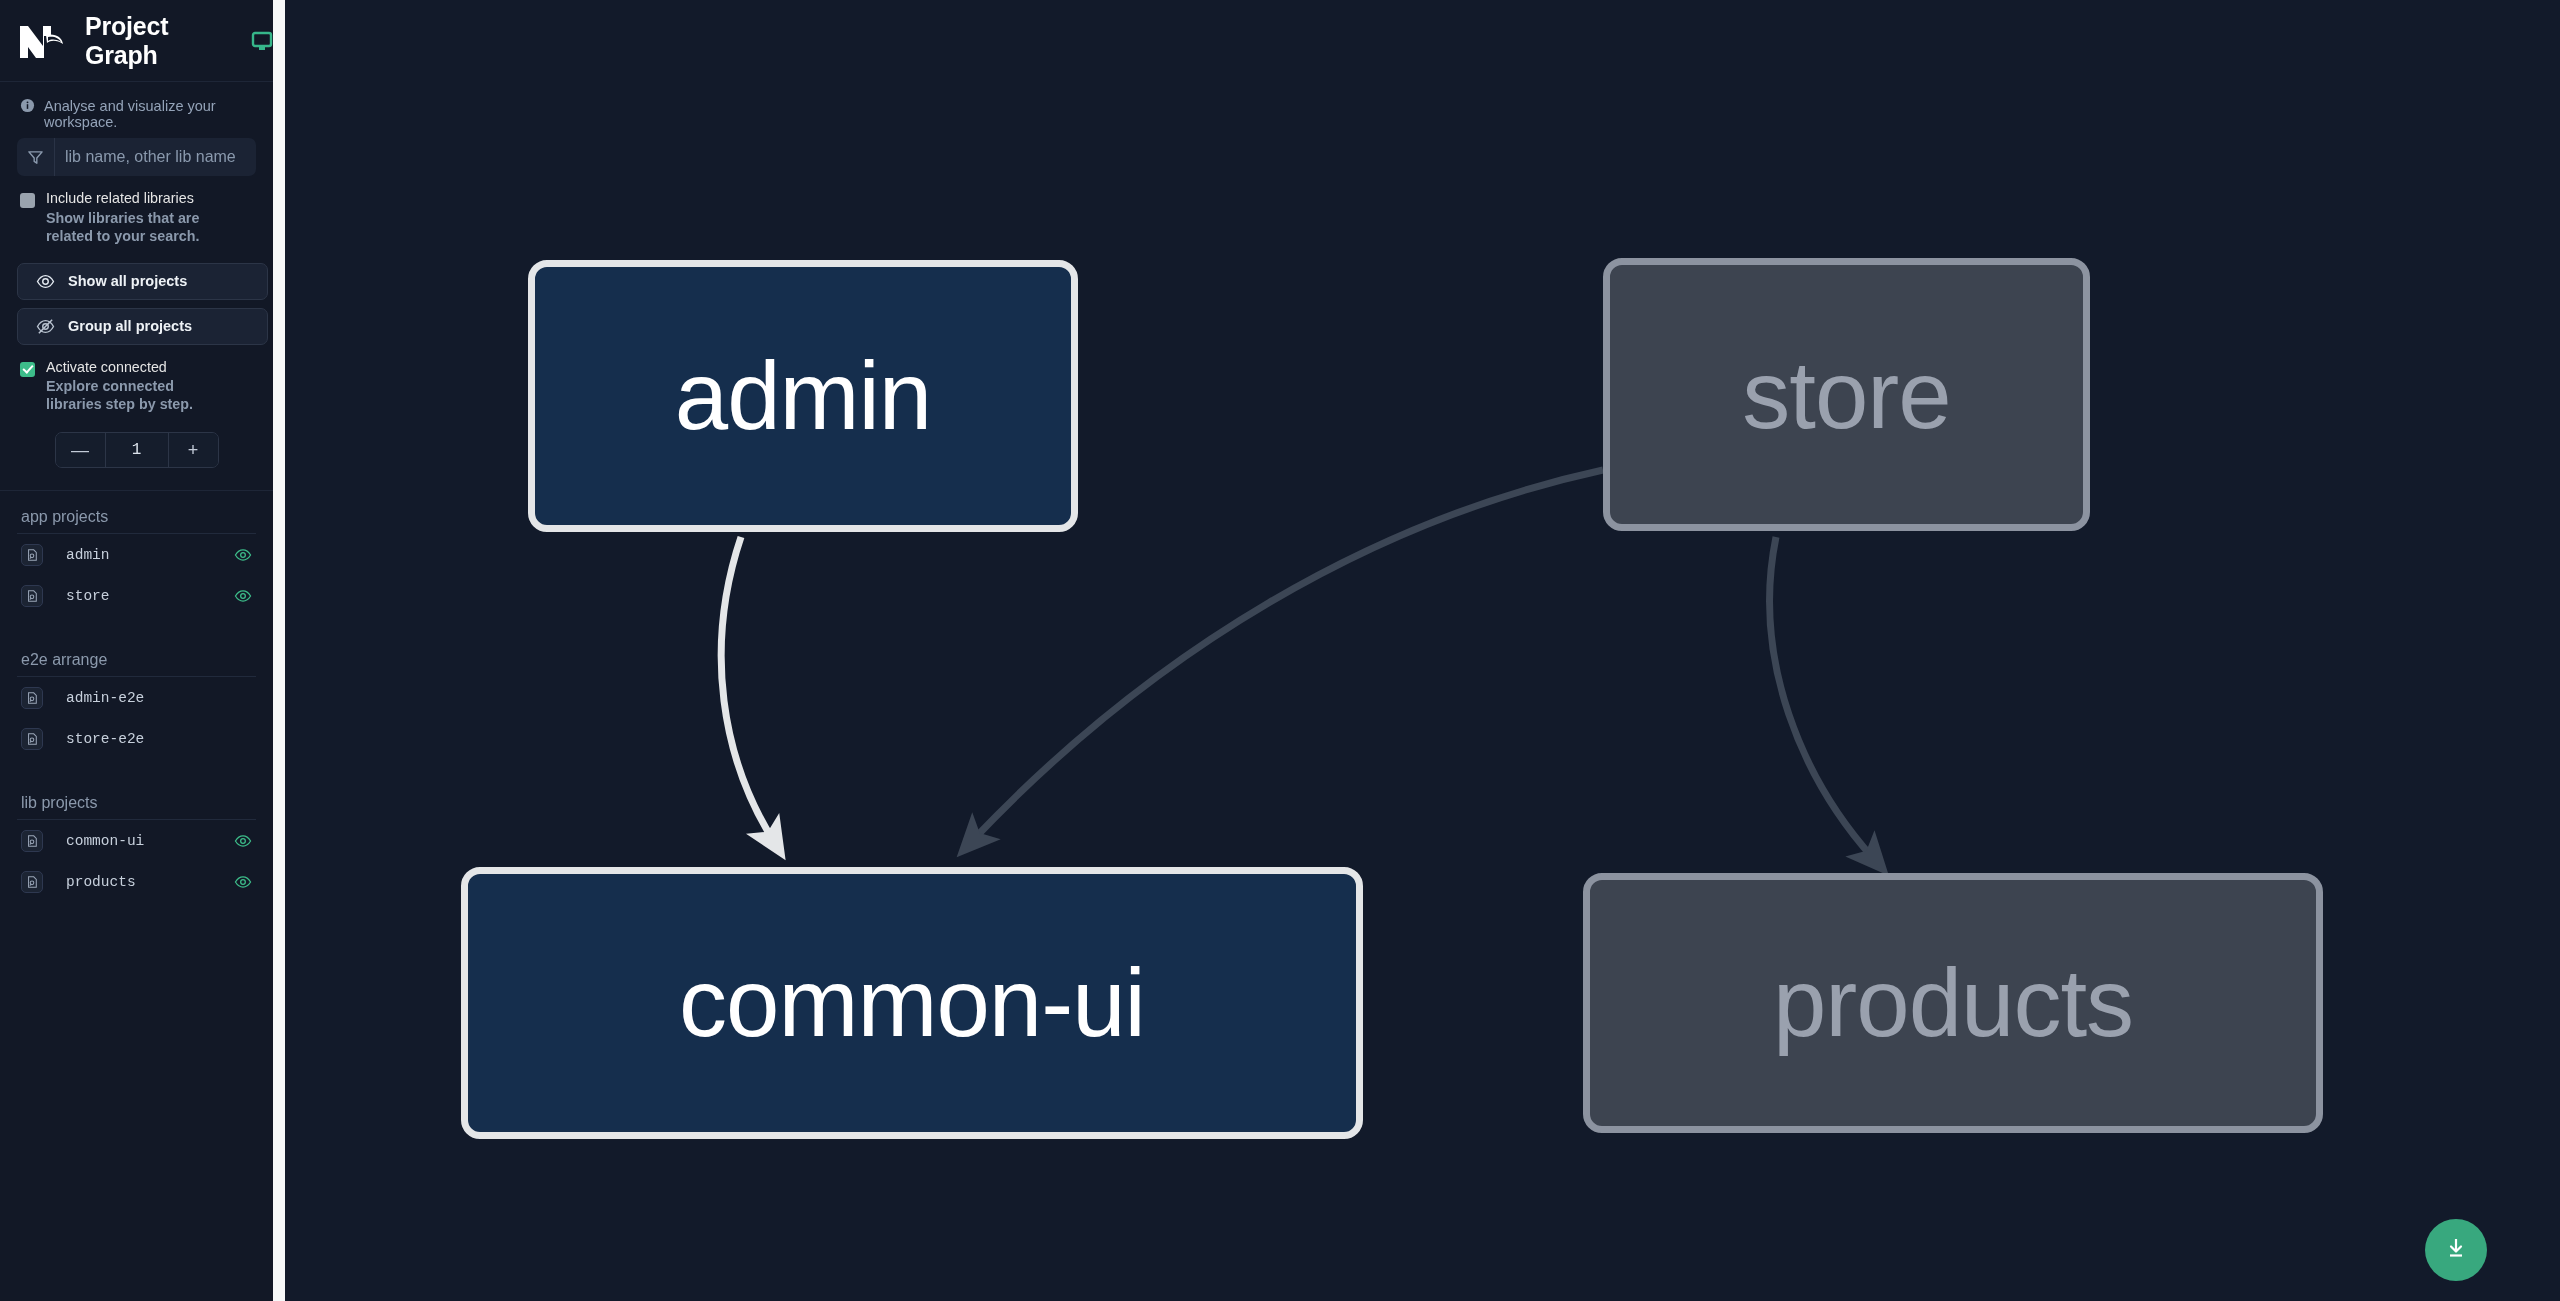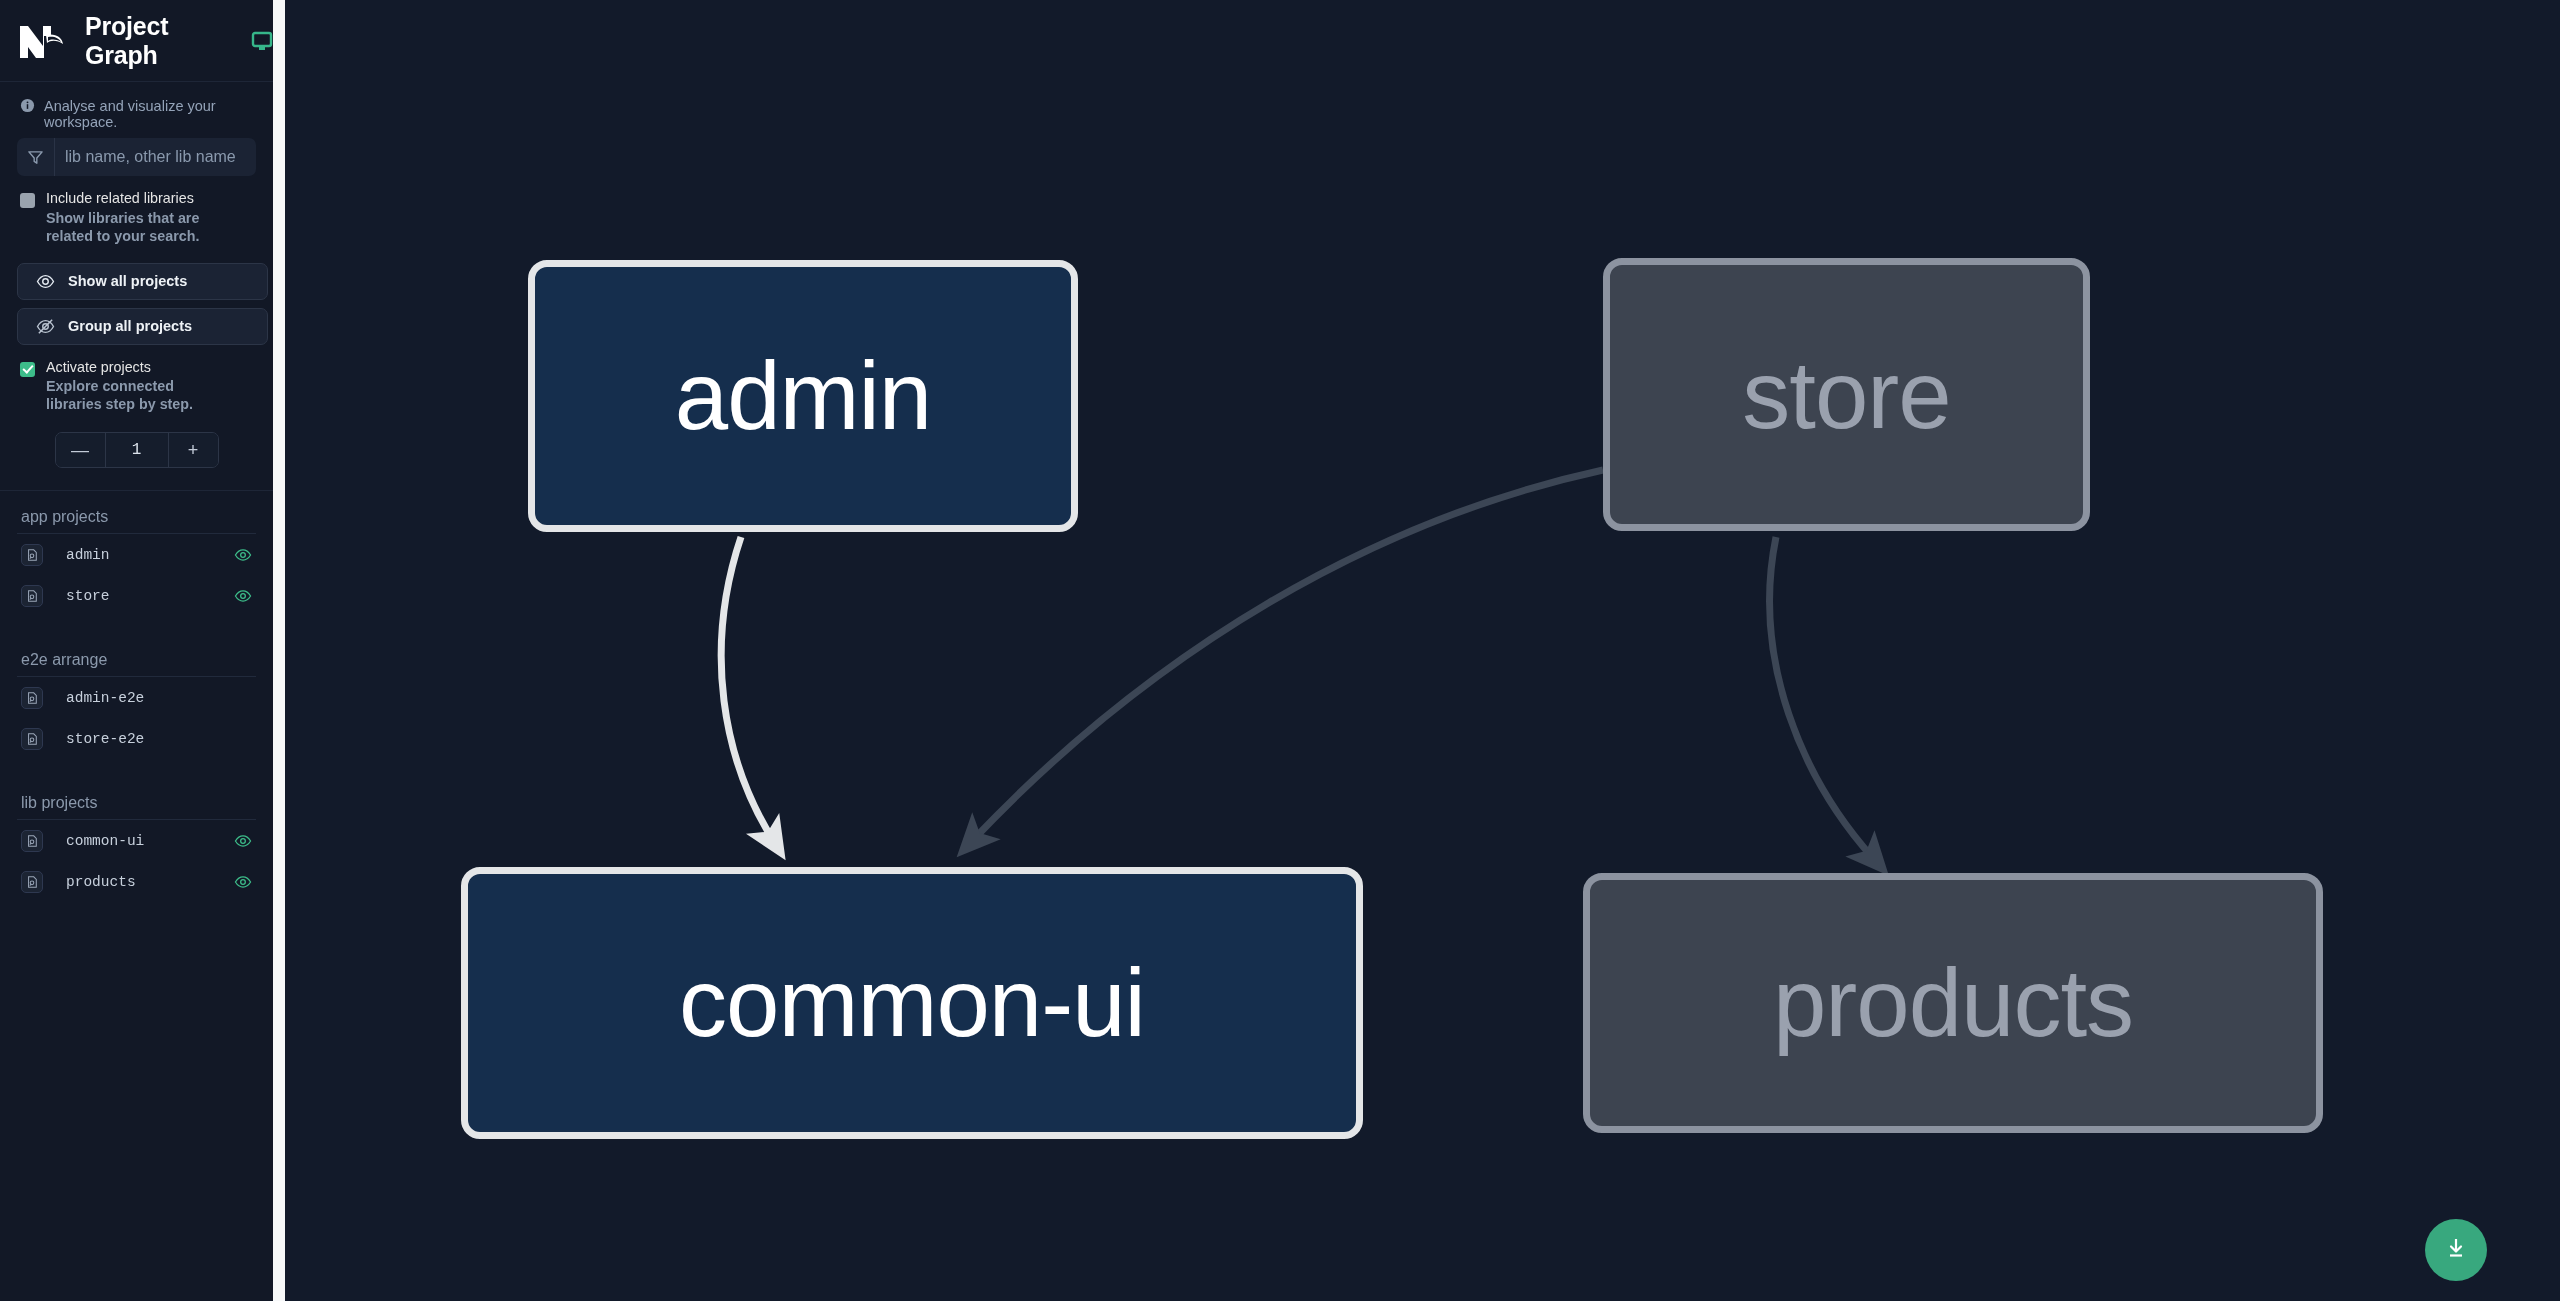--- a/index.html
+++ b/index.html
@@ -278,21 +278,21 @@
           </svg>
         </span>
         <span class="sb-btn-label">Group all projects</span>
       </div>
     </div>
 
 
     <div class="opt-row" style="padding-top:14px">
       <span class="cb checked"></span>
       <span class="opt-texts">
-        <span class="opt-title">Activate projects</span>
+        <span class="opt-title">Activate connected</span>
         <span class="opt-desc">Explore connected libraries step by step.</span>
       </span>
     </div>
 
     <div class="stepper-wrap">
       <div class="stepper">
         <div class="stp-btn minus">—</div>
         <div class="stp-val">1</div>
         <div class="stp-btn plus">+</div>
       </div>

